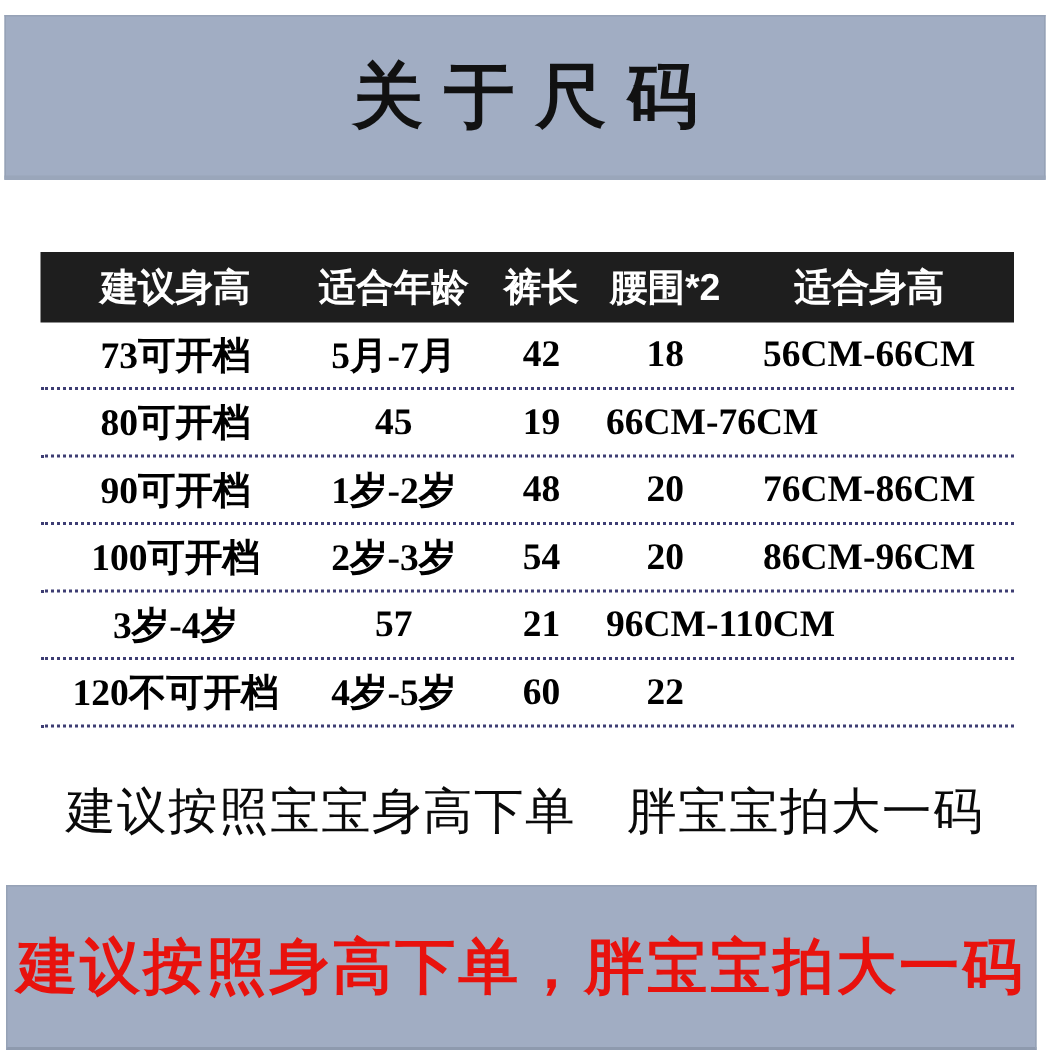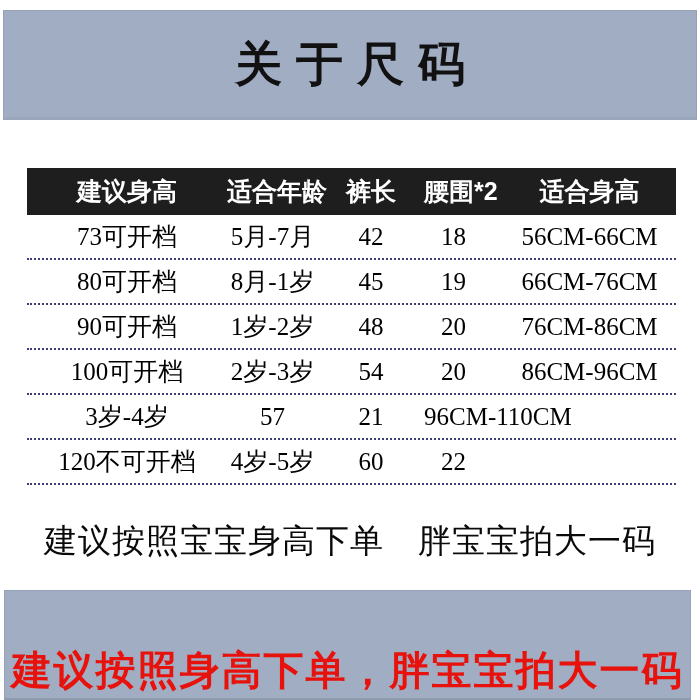--- a/index.html
+++ b/index.html
@@ -19,49 +19,49 @@
     font-family: Liberation Sans, sans-serif;
     font-size: 47px; font-weight: bold; color: #111;
     letter-spacing: 14px; padding-left: 14px;
   }
 
   
   .size-table { margin: 48px 24px 0 27px; width: 649px; }
   .trow {
     display: grid;
     grid-template-columns: 180px 111px 86px 79px 193px;
-    align-items: center; text-align: center;
+    align-items: center; text-align: center; font-weight: bold;
   }
   .thead {
     height: 47px; background: #1e1e1e; color: #ffffff;
     font-weight: bold; font-size: 25px;
   }
   .tdata {
     height: 45px;
     font-family: "Liberation Serif", "DejaVu Serif", serif;
     font-size: 25px;
     border-bottom: 2px dotted #3d3d73;
   }
-  .cell { white-space: nowrap; margin-left: 20px; }
+  .cell { white-space: nowrap; }
 
   
   .note {
     margin-top: 34px; height: 44px; line-height: 44px;
     text-align: center; font-size: 33px; font-weight: normal; color: #0a0a0a;
     letter-spacing: 1px;
   }
 
   
   .banner-bottom {
     margin: 27px 9px 0 4px;
     height: 111px;
     background: #a1adc3;
     border: 1px solid #96a2b6;
     border-bottom: 3px solid #8e9aae;
-    display: flex; align-items: flex-end; justify-content: center;
+    display: flex; align-items: center; justify-content: center;
   }
   .banner-bottom .warn {
     font-size: 40px; font-weight: bold; color: #e8120d; letter-spacing: 2px;
   }
 </style>
 </head>
 <body>
 
 <div class="banner-top">
   <div class="title">关于尺码</div>
@@ -79,21 +79,20 @@
   <div class="trow tdata">
     <div class="cell">73可开档</div>
     <div class="cell">5月-7月</div>
     <div class="cell">42</div>
     <div class="cell">18</div>
     <div class="cell">56CM-66CM</div>
   </div>
 
   <div class="trow tdata">
     <div class="cell">80可开档</div>
-    <div class="cell">8月-1岁</div>
     <div class="cell">45</div>
     <div class="cell">19</div>
     <div class="cell">66CM-76CM</div>
   </div>
 
   <div class="trow tdata">
     <div class="cell">90可开档</div>
     <div class="cell">1岁-2岁</div>
     <div class="cell">48</div>
     <div class="cell">20</div>

